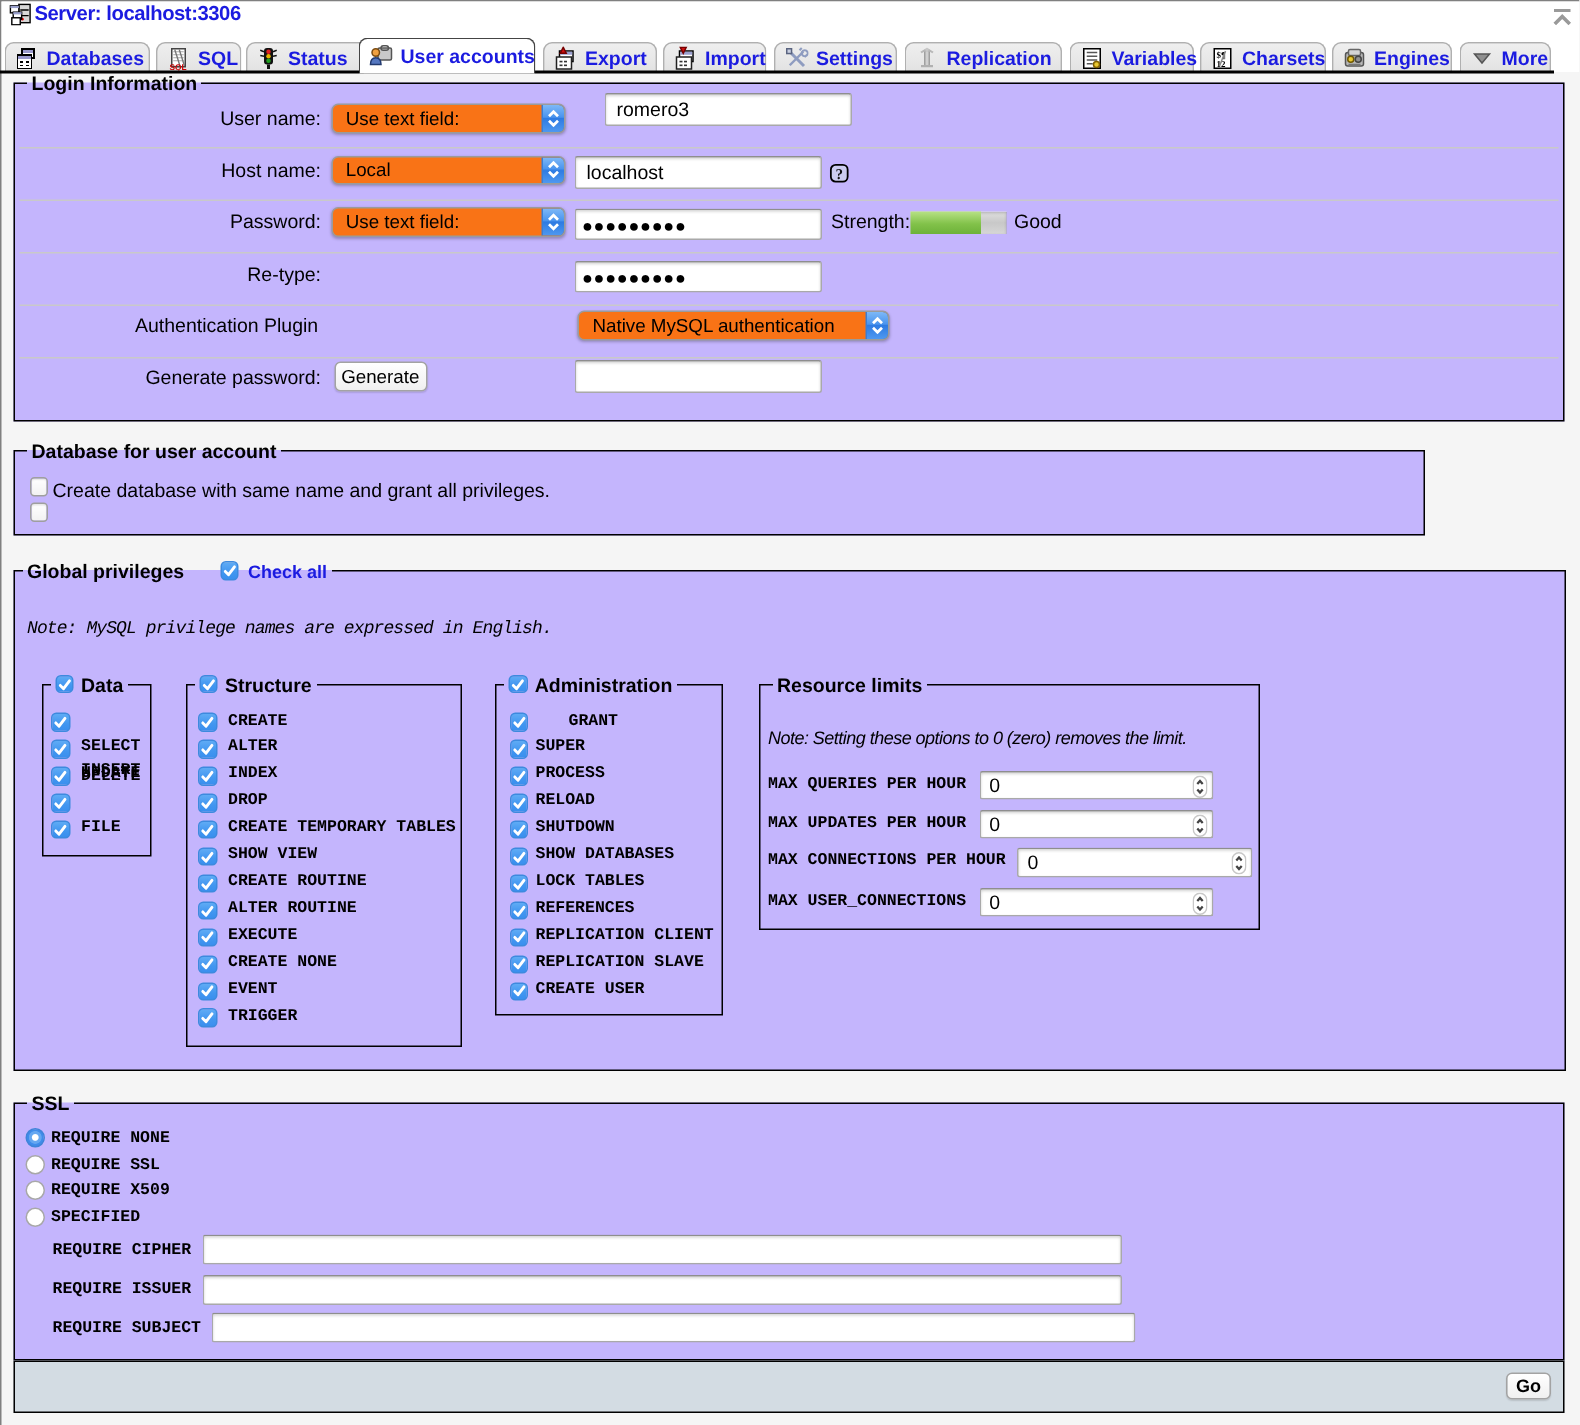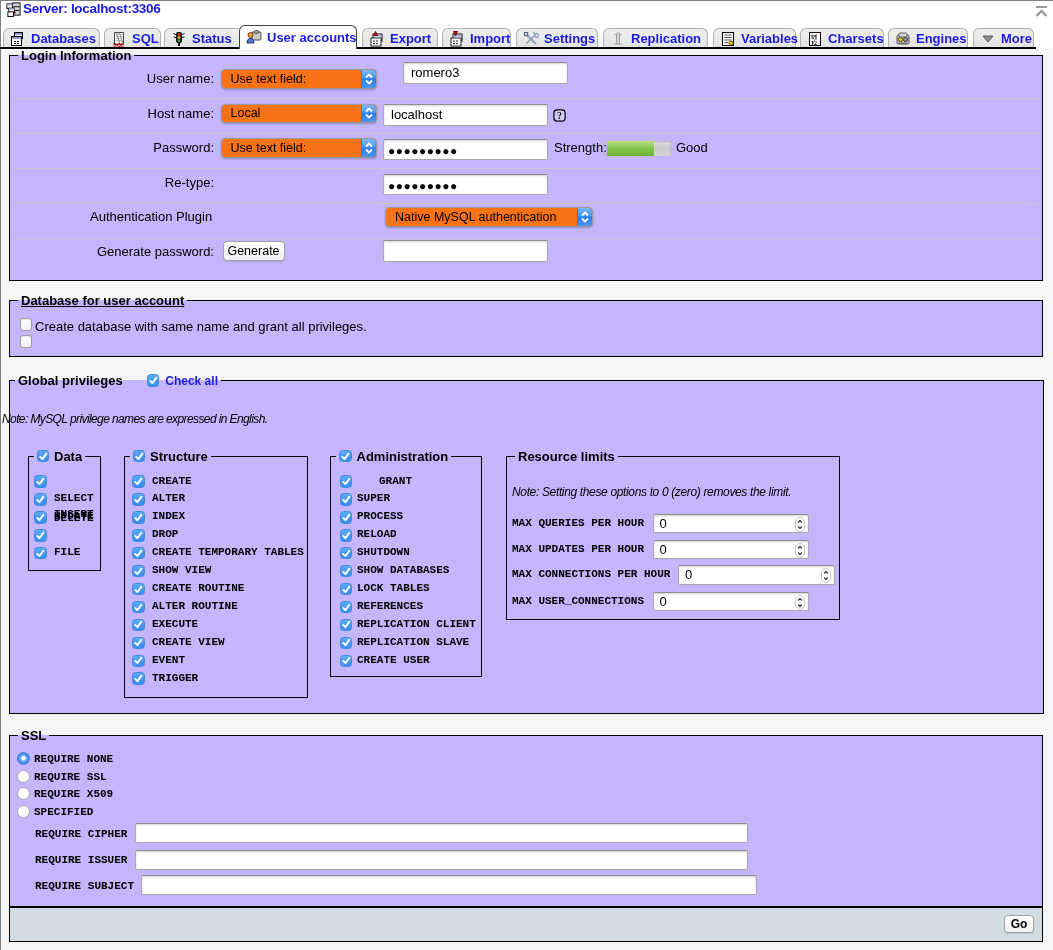--- a/index.html
+++ b/index.html
@@ -252,35 +252,35 @@
         <svg width="10" height="12" viewBox="0 0 10 12">
           <path d="M2 4.5 L5 1.5 L8 4.5" fill="none" stroke="#fff" stroke-width="1.8"></path>
           <path d="M2 7.5 L5 10.5 L8 7.5" fill="none" stroke="#fff" stroke-width="1.8"></path>
         </svg>
       </span></div>
 
   <div class="lab rlab" style="left:14px;top:244px;width:200px;">Generate password:</div>
   <div class="btn" style="left:222.5px;top:240.5px;width:62px;height:20px;">Generate</div>
   <div class="ti" style="left:383px;top:240px;width:165px;height:21.5px;"></div>
 
-  <fieldset style="left:9px;top:293px;width:1034px;height:64px;text-decoration:underline;">
+  <fieldset style="left:9px;top:293px;width:941px;height:64px;">
     <legend>Database for user account</legend>
   </fieldset>
   <span class="cbu" style="left:19.5px;top:318px;"></span>
   <div class="lab" style="left:35px;top:318.5px;">Create database with same name and grant all privileges.</div>
   <span class="cbu" style="left:19.5px;top:335px;"></span>
 
   <fieldset style="left:9px;top:373px;width:1035px;height:341px;">
     <legend style="display:flex;align-items:center;margin-left:5px;">Global privileges<span style="display:inline-block;width:24px;"></span><span class="cb" style="position:relative;">
           <svg width="11" height="11" viewBox="0 0 12 12">
             <path d="M2.5 6.5 L5 9 L9.5 3" fill="none" stroke="#fff" stroke-width="2.2" stroke-linecap="round" stroke-linejoin="round"></path>
           </svg>
         </span><span style="display:inline-block;width:6px;"></span><span class="blue" style="font-size:12px;">Check all</span></legend>
   </fieldset>
-  <div class="note" style="left:2px;top:412px;">Note: MySQL privilege names are expressed in English.</div>
+  <div class="note" style="left:18px;top:412px;font-family:Liberation Mono, monospace;">Note: MySQL privilege names are expressed in English.</div>
 
   <fieldset class="inner" style="left:27.5px;top:448.5px;width:73px;height:122.5px;">
     <legend style="display:flex;align-items:center;margin-left:5px;"><span class="cb" style="position:relative;">
           <svg width="11" height="11" viewBox="0 0 12 12">
             <path d="M2.5 6.5 L5 9 L9.5 3" fill="none" stroke="#fff" stroke-width="2.2" stroke-linecap="round" stroke-linejoin="round"></path>
           </svg>
         </span><span style="width:5px;display:inline-block;"></span>Data</legend>
   </fieldset>
 
   <fieldset class="inner" style="left:123.5px;top:448.5px;width:184px;height:249.5px;">
@@ -411,21 +411,21 @@
       <svg width="11" height="11" viewBox="0 0 12 12">
         <path d="M2.5 6.5 L5 9 L9.5 3" fill="none" stroke="#fff" stroke-width="2.2" stroke-linecap="round" stroke-linejoin="round"></path>
       </svg>
     </span>
   <div class="lab mono" style="left:152px;top:617.94px;">EXECUTE</div>
   <span class="cb" style="left:132px;top:636.62px;">
       <svg width="11" height="11" viewBox="0 0 12 12">
         <path d="M2.5 6.5 L5 9 L9.5 3" fill="none" stroke="#fff" stroke-width="2.2" stroke-linecap="round" stroke-linejoin="round"></path>
       </svg>
     </span>
-  <div class="lab mono" style="left:152px;top:635.87px;">CREATE VIEW</div>
+  <div class="lab mono" style="left:152px;top:635.87px;">CREATE NONE</div>
   <span class="cb" style="left:132px;top:654.55px;">
       <svg width="11" height="11" viewBox="0 0 12 12">
         <path d="M2.5 6.5 L5 9 L9.5 3" fill="none" stroke="#fff" stroke-width="2.2" stroke-linecap="round" stroke-linejoin="round"></path>
       </svg>
     </span>
   <div class="lab mono" style="left:152px;top:653.8px;">EVENT</div>
   <span class="cb" style="left:132px;top:672.48px;">
       <svg width="11" height="11" viewBox="0 0 12 12">
         <path d="M2.5 6.5 L5 9 L9.5 3" fill="none" stroke="#fff" stroke-width="2.2" stroke-linecap="round" stroke-linejoin="round"></path>
       </svg>

